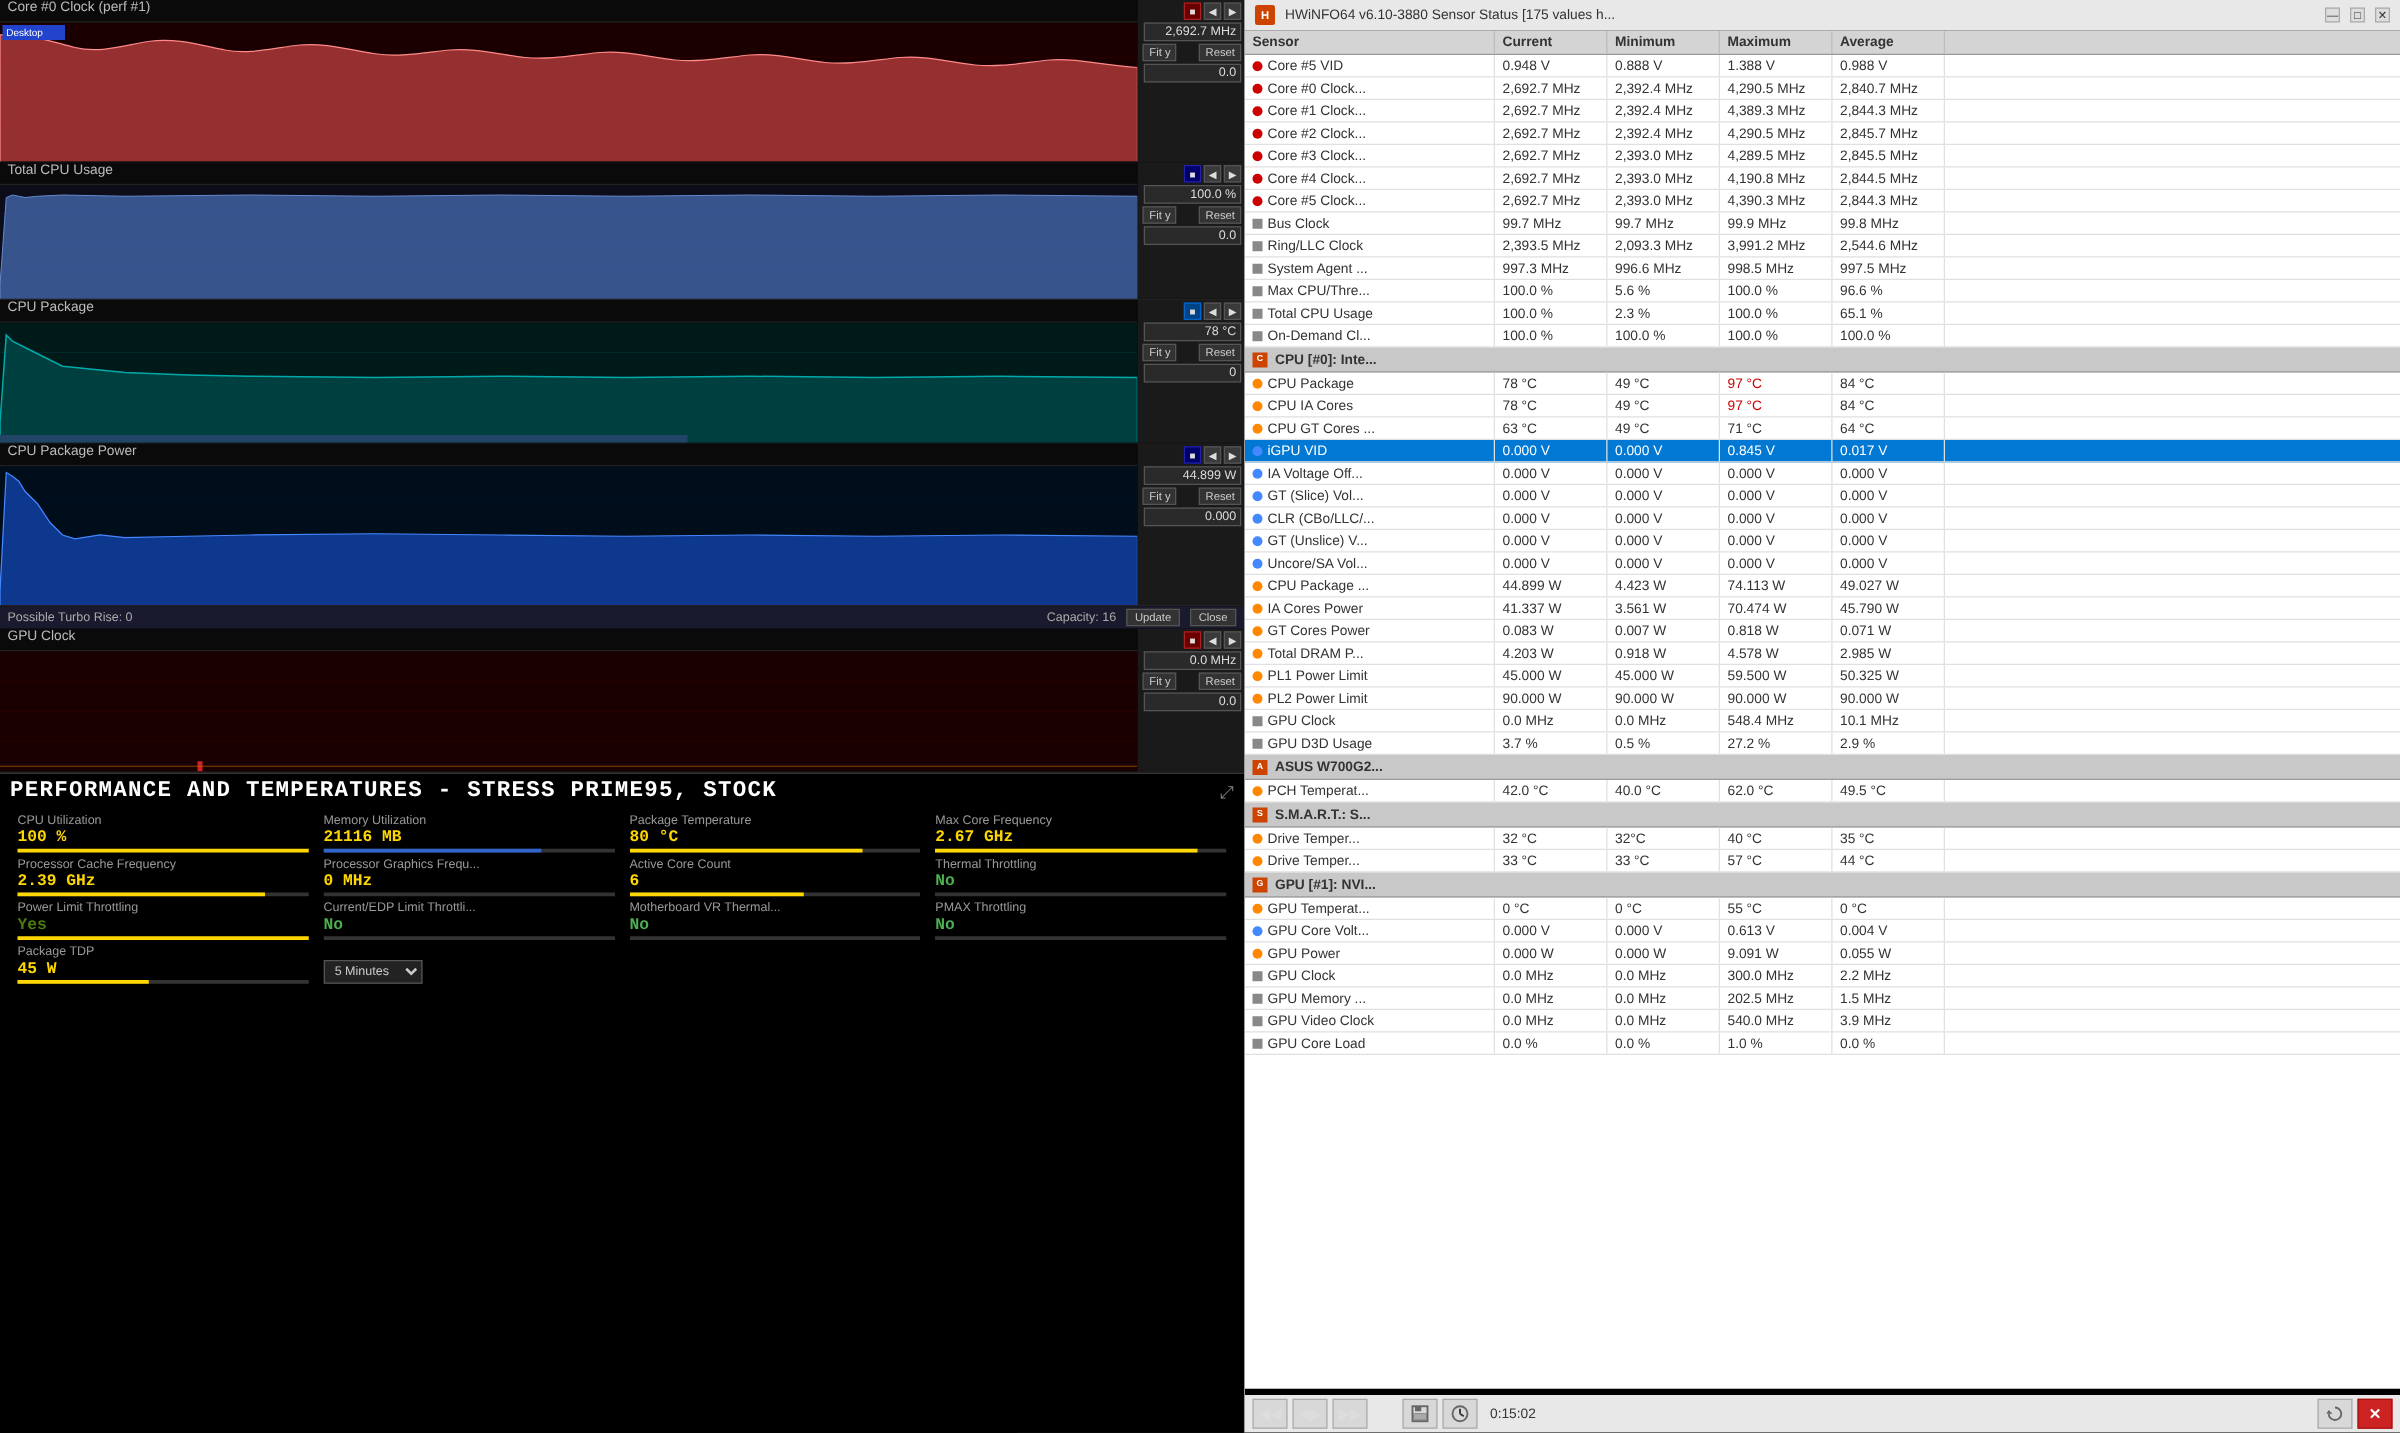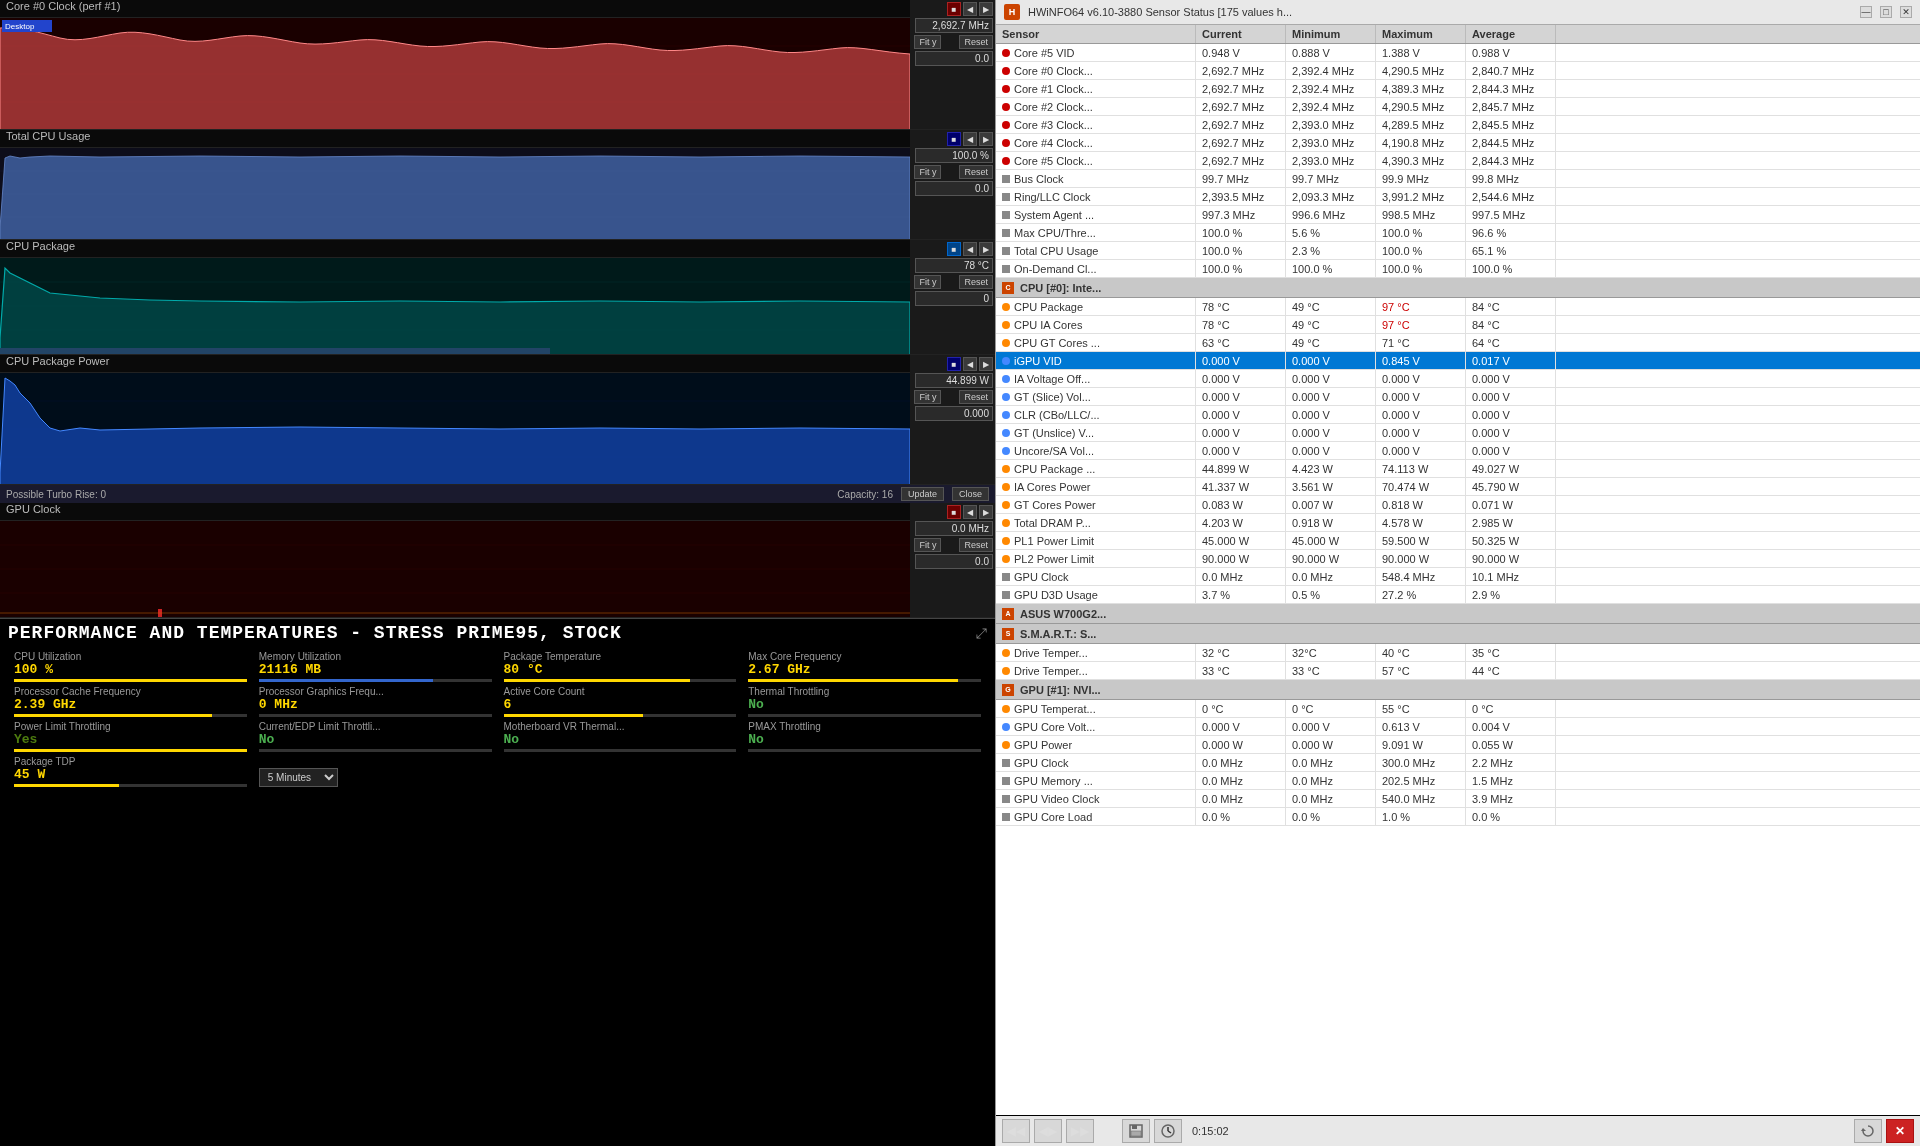--- a/index.html
+++ b/index.html
@@ -162,21 +162,21 @@
       align-items: center;
       justify-content: center;
       color: white;
       font-size: 7px;
       font-weight: bold;
     }
 
     
     .hwinfo-toolbar {
       background: #e8e8e8;
-      border-top: 1px solid #000000;
+      border-top: 5px solid #000000;
       display: flex;
       align-items: center;
       padding: 3px 6px;
       gap: 4px;
     }
 
     .toolbar-btn {
       width: 28px;
       height: 24px;
       background: #d8d8d8;
@@ -833,20 +833,27 @@
       <div class="td">0.5 %</div>
       <div class="td">27.2 %</div>
       <div class="td">2.9 %</div>
     </div>
 
     <div class="section-header">
       <div class="section-label">
         <div class="section-icon">A</div>
         ASUS W700G2...
       </div>
+    </div>
+    <div class="table-row">
+      <div class="td"><div class="sensor-icon" style="background:#ff8800;width:8px;height:8px;margin-right:4px;flex-shrink:0;"></div>PCH Temperat...</div>
+      <div class="td">42.0 °C</div>
+      <div class="td">40.0 °C</div>
+      <div class="td">62.0 °C</div>
+      <div class="td">49.5 °C</div>
     </div>
 
     <div class="section-header">
       <div class="section-label">
         <div class="section-icon">S</div>
         S.M.A.R.T.: S...
       </div>
     </div>
     <div class="table-row">
       <div class="td"><div class="sensor-icon" style="background:#ff8800;width:8px;height:8px;margin-right:4px;flex-shrink:0;"></div>Drive Temper...</div>

